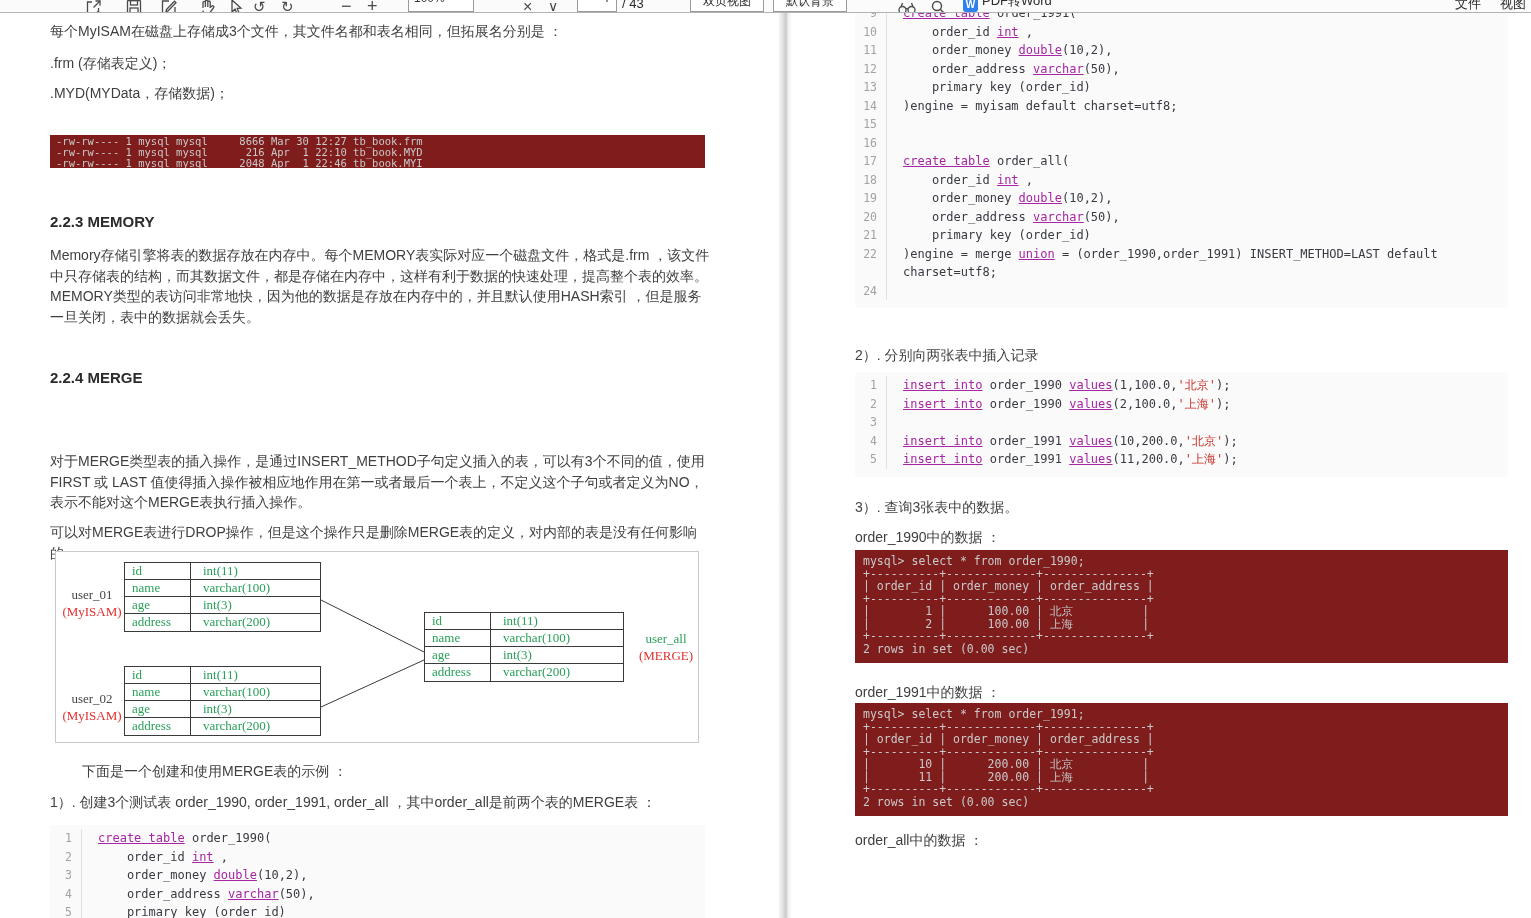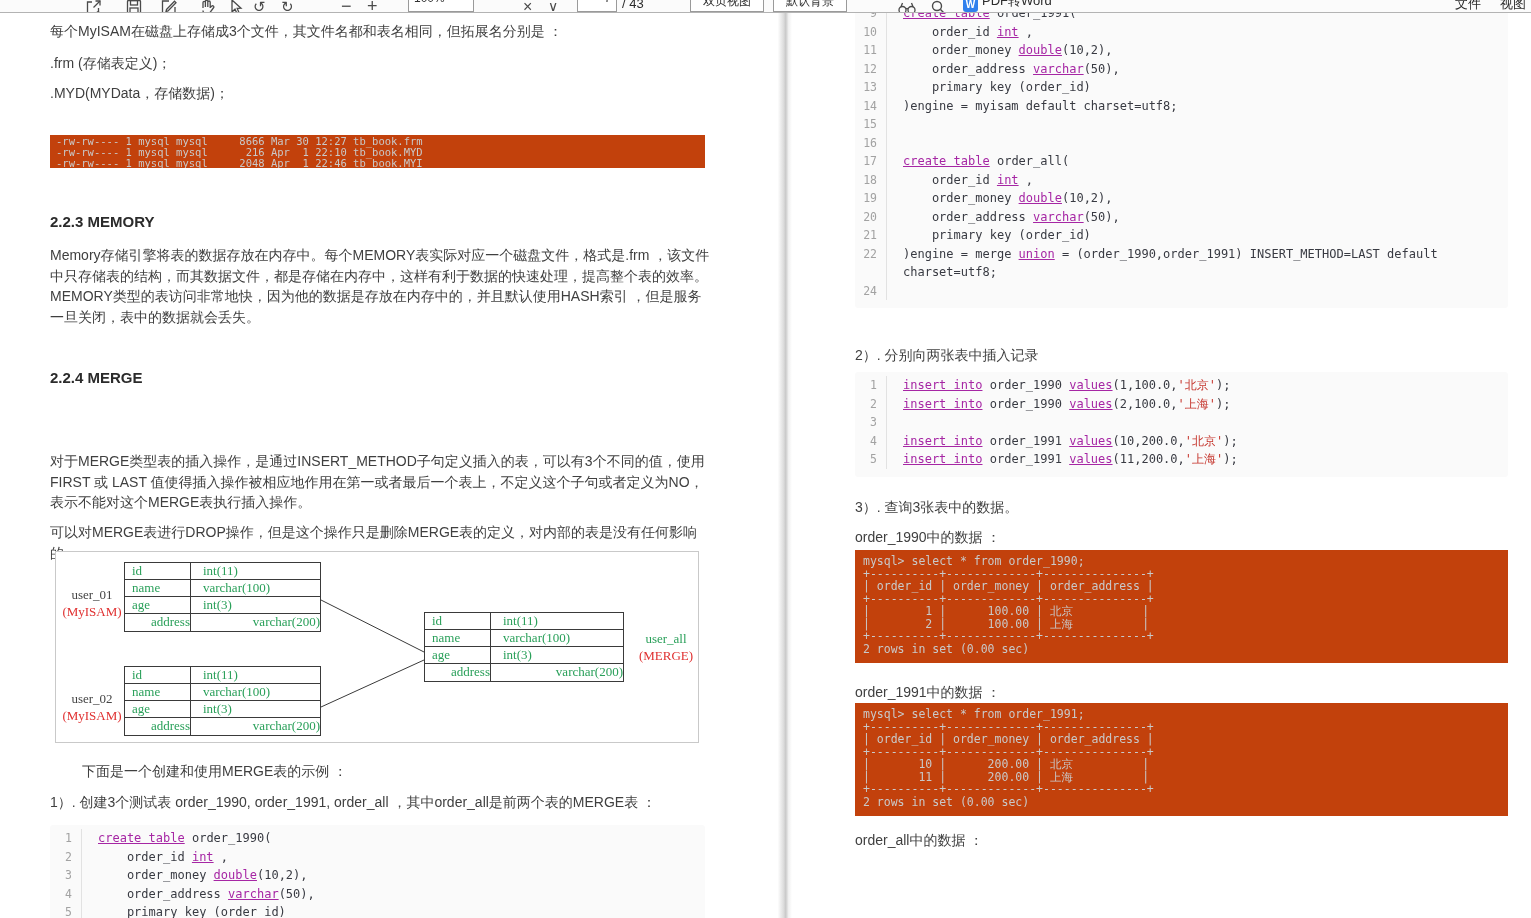--- a/index.html
+++ b/index.html
@@ -29,21 +29,21 @@
   .page-gap { position:absolute; left:778px; top:0; width:14px; height:905px;
     background:linear-gradient(to right,#fdfdfd,#dcdcdc 40%,#c9c9c9 55%,#f0f0f0 75%,#ffffff); }
   .page-right { left:792px; width:739px; }
 
   .para { position:absolute; left:50px; width:660px; font-size:14px; line-height:20.5px;
     color:#3f3f3f; }
   .rpara { left:63px; width:655px; }
   .heading { position:absolute; left:50px; font-size:15px; font-weight:bold; color:#2b2b2b; }
 
   
-  .term { position:absolute; background:#c2410c; color:#c9c9c9; overflow:hidden;
+  .term { position:absolute; background:#7f1d1d; color:#c9c9c9; overflow:hidden;
     font-family:"DejaVu Sans Mono","Liberation Mono",monospace; }
   .term pre { font-family:inherit; }
   .term-files { left:50px; top:122px; width:655px; height:33px; font-size:10.5px;
     line-height:11px; padding:1px 6px; }
   .term-sql { left:63px; width:653px; height:113px; font-size:11.5px; line-height:12.5px;
     padding:5px 8px; }
 
   
   .codeblock { position:absolute; background:#fafafa; border-radius:3px;
     padding:4px 0 8px 0; font-family:"DejaVu Sans Mono","Liberation Mono",monospace;
@@ -56,21 +56,21 @@
   .tk-k { color:#a626a4;text-decoration:underline; }
   .tk-s { color:#c5342b; }
 
   
   .diagram { position:absolute; left:55px; top:538px; width:644px; height:192px;
     border:1px solid #c9c9c9; background:#fff; }
   .diagram svg.links { position:absolute; left:0; top:0; }
   .dtable { position:absolute; border:1px solid #3a3a3a; background:#fff;
     font-family:"Liberation Serif","DejaVu Serif",serif; font-size:13px; color:#2aa05a; }
   .drow { display:flex; height:17px; line-height:16px; border-bottom:1px solid #3a3a3a; }
-  .drow:last-child { border-bottom:none;text-align:right; }
+  .drow:last-child { border-bottom:none; }
   .dc1 { flex:none; width:66px; border-right:1px solid #3a3a3a; padding-left:7px; }
   .dc2 { flex:1; padding-left:12px; }
   .dlabel { position:absolute; width:80px; text-align:center;
     font-family:"Liberation Serif","DejaVu Serif",serif; font-size:13px; line-height:17px; }
   .dlabel .nm { color:#444; }
   .dlabel .nm-green { color:#2aa05a; }
   .dlabel .eng { color:#e03131; }
 </style>
 </head>
 <body>

